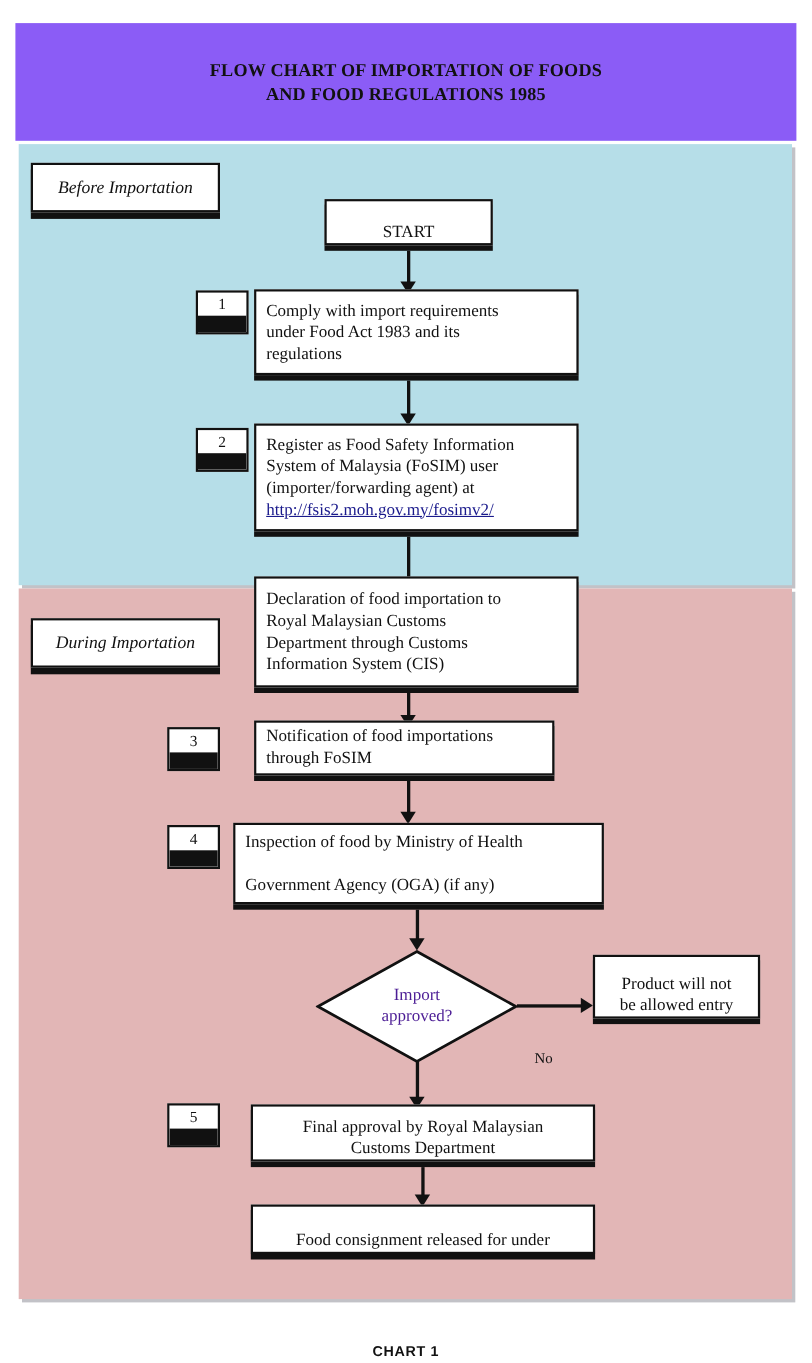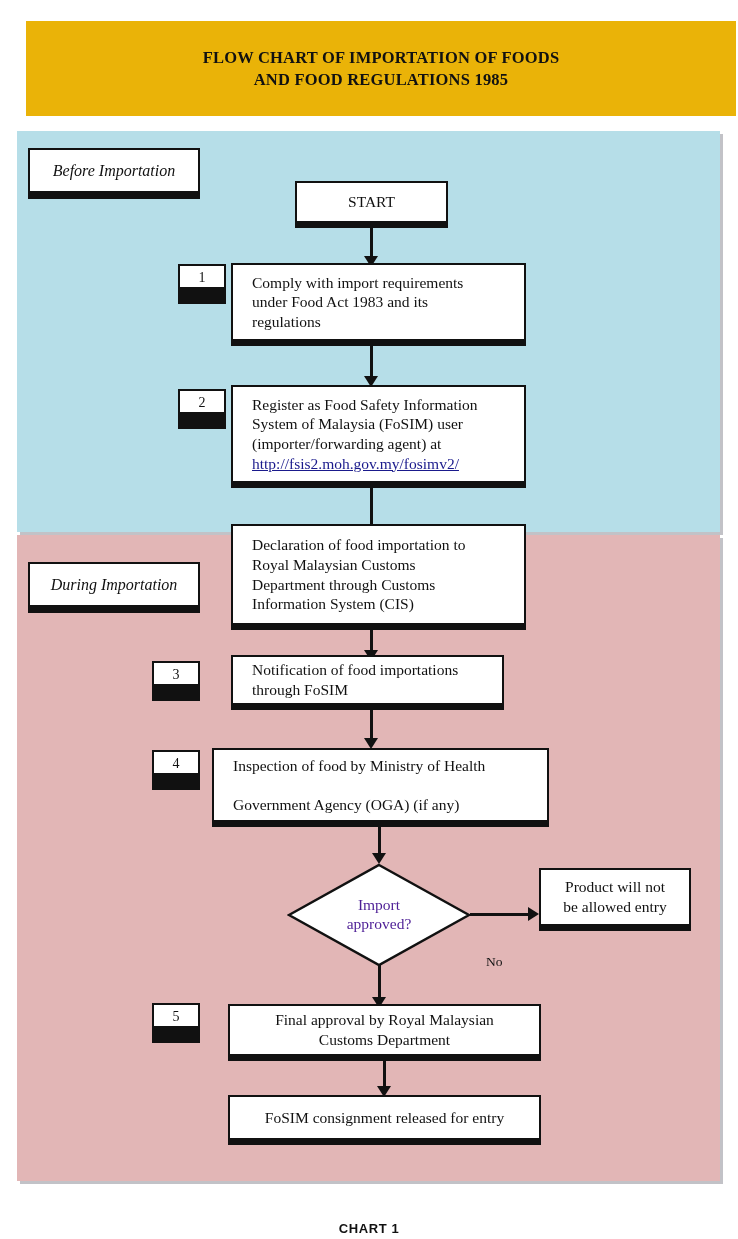--- a/index.html
+++ b/index.html
@@ -22,26 +22,25 @@
     height: 1239px;
     background: #ffffff;
   }
 
   
   #header-band {
     position: absolute;
     left: 14px;
     top: 21px;
     width: 710px;
-    height: 95px;
-    background: #eab308;
+    height: 107px;
+    background: #8b5cf6;
     display: flex;
     align-items: center;
     justify-content: center;
-    margin-left: 12px;
   }
   #header-title {
     text-align: center;
     font-weight: bold;
     font-size: 16.5px;
     line-height: 1.33;
     color: #111111;
     letter-spacing: 0.2px;
     font-family: "Liberation Serif", "DejaVu Serif", serif;
   }
@@ -73,24 +72,24 @@
     background: #ffffff;
     border: 2px solid #111111;
     box-sizing: border-box;
     display: flex;
     align-items: center;
     color: #111111;
     font-size: 15.5px;
     line-height: 1.26;
   }
   .fbox.shadow { box-shadow: 0 5px 0 0 #111111; }
-  .fbox.center { justify-content: center; text-align: center; }
+  .fbox.center { justify-content: center; text-align: center; align-items: flex-end; }
   .fbox.left { justify-content: flex-start; text-align: left; }
   .fbox .txt { padding: 0 8px; display: block; width: 100%; }
-  .fbox.left .txt { padding-left: 19px; padding-right: 6px; }
+  .fbox.left .txt { padding-left: 9px; padding-right: 6px; }
 
   
   .chip {
     position: absolute;
     background: #ffffff;
     border: 2px solid #111111;
     box-sizing: border-box;
     box-shadow: 0 6px 0 0 #111111;
     display: flex;
     align-items: center;
@@ -338,18 +337,18 @@
     <span class="txt">
       <span>Final approval by Royal Malaysian</span><br>
       <span>Customs Department</span>
     </span>
   </div>
 
   <div class="vline" style="left:383px; top:1061px; height:30px;"></div>
   <div class="arrow-down" style="left:377px; top:1086px;"></div>
 
   <div class="fbox center shadow" style="left:228px; top:1095px; width:313px; height:45px;">
-    <span class="txt">FoSIM consignment released for entry</span>
+    <span class="txt">Food consignment released for under</span>
   </div>
 
   <div id="chart-caption">CHART 1</div>
 
 </div>
 
 </body></html>

